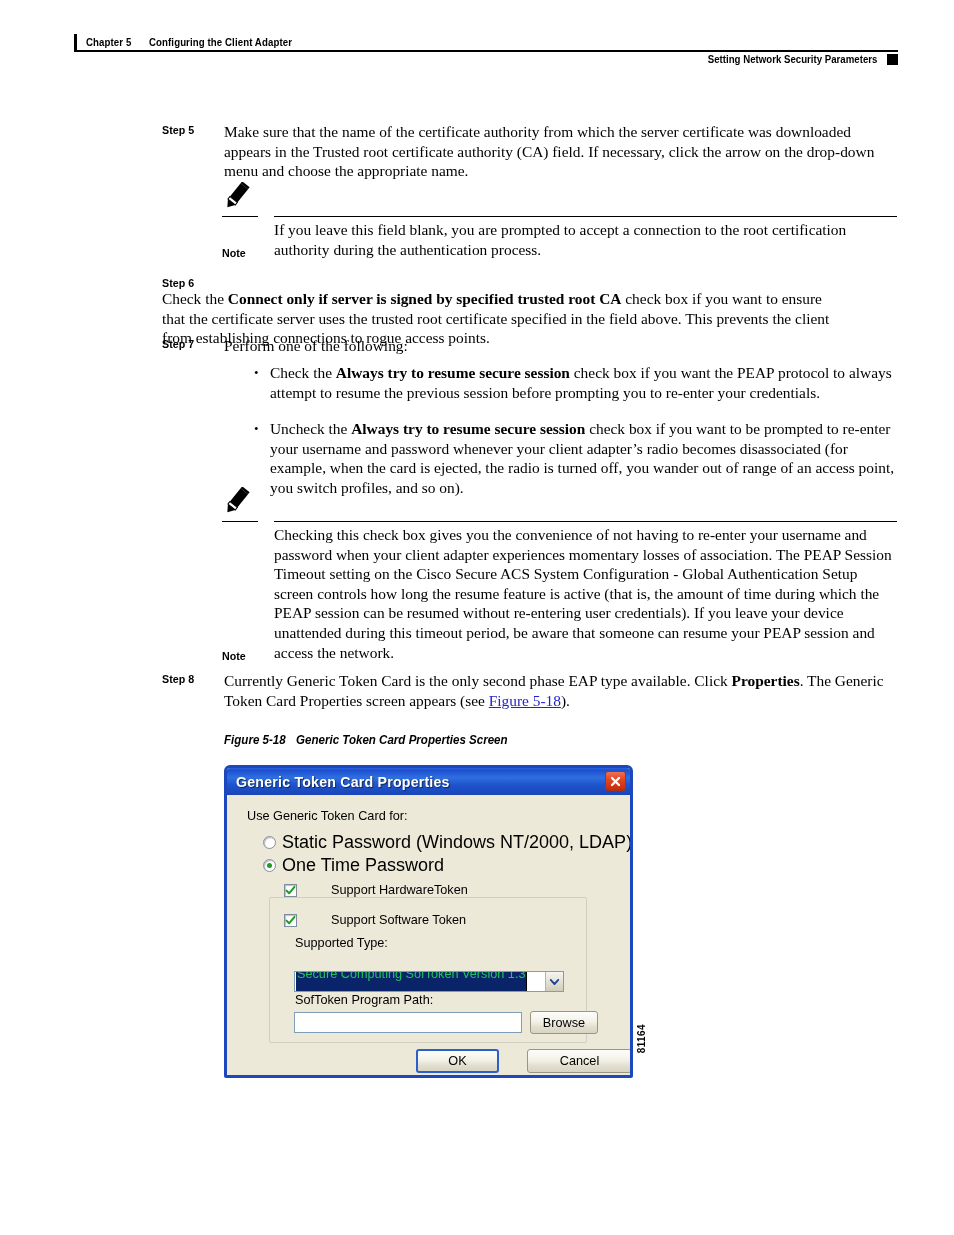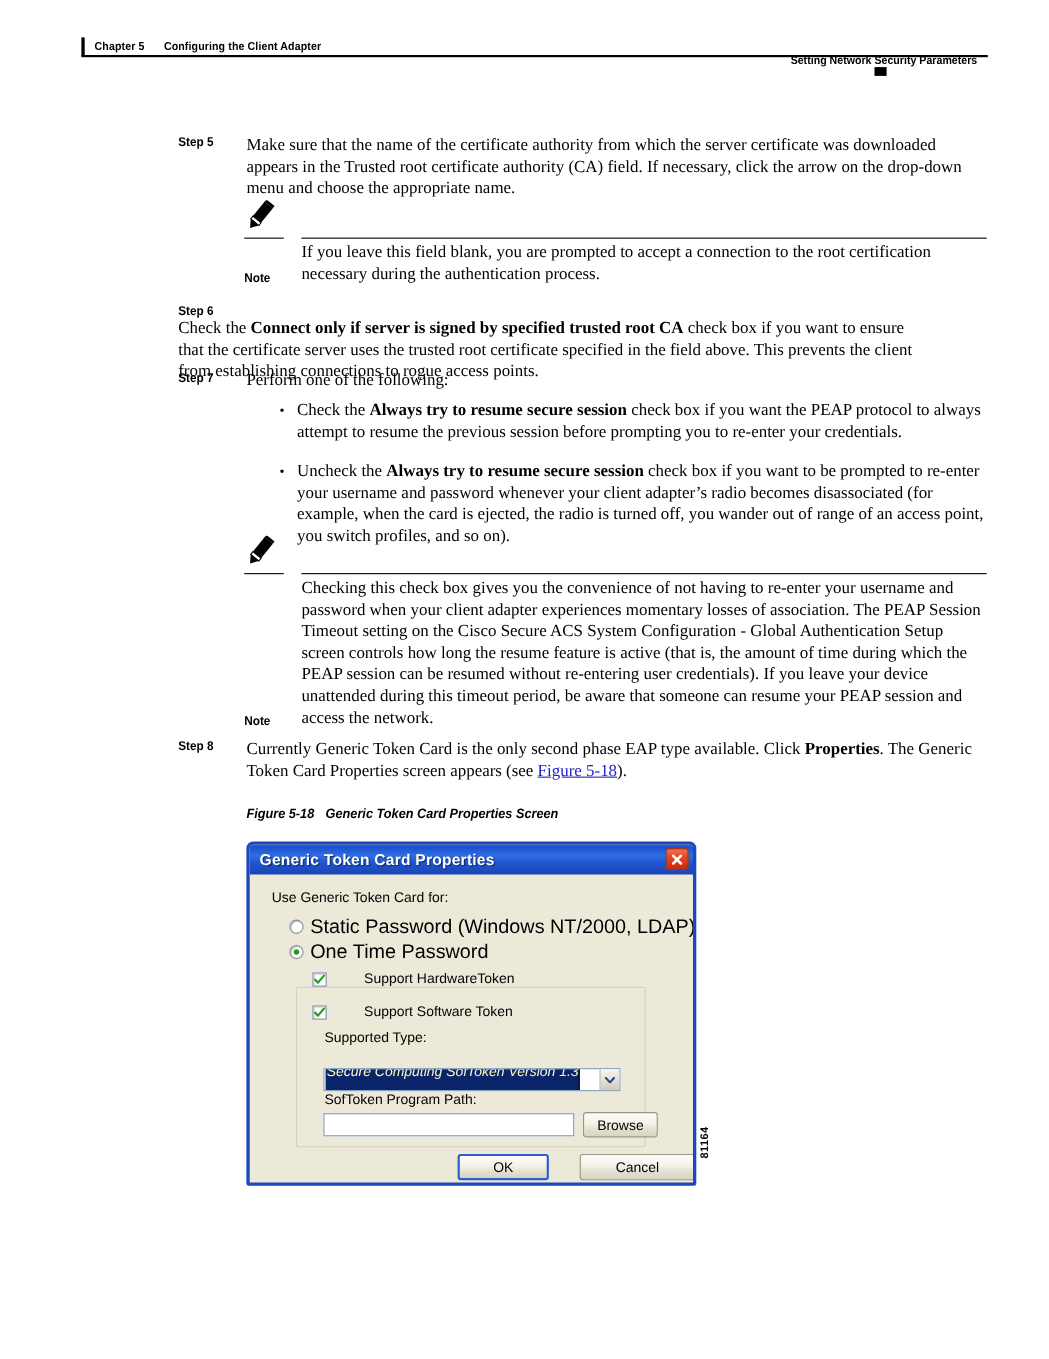--- a/index.html
+++ b/index.html
@@ -28,21 +28,21 @@
     font-weight: bold; font-size: 10.5px; letter-spacing: .1px;
     transform: scaleX(.92); transform-origin: left center;
     white-space: nowrap;
   }
   .hdr-chapter-num { margin-right: 14px; }
   .hdr-line-top {
     position: absolute; left: 74px; top: 50px; width: 824px; height: 1.6px; background: #000;
   }
   .hdr-section-row {
     position: absolute; right: 56px; top: 49px; height: 20px;
-    display: flex; align-items: center; justify-content: flex-end; flex-direction: column;
+    display: flex; align-items: center; justify-content: flex-end;
   }
   .hdr-section-text {
     font-family: "Liberation Sans", sans-serif;
     font-weight: bold; font-size: 10.5px;
     transform: scaleX(.92); transform-origin: right center;
     white-space: nowrap; margin-right: 10px;
   }
   .hdr-square { width: 11px; height: 11px; background: #000; }
 
   
@@ -169,24 +169,23 @@
 
   
   .combo {
     position: absolute; left: 67px; top: 176px; width: 270px; height: 21px;
     border: 1px solid #7f9db9; background: #fff; display: flex; align-items: stretch;
   }
   .combo-value-wrap {
     flex: 1; display: flex; align-items: center; padding-left: 1px; overflow: hidden;
   }
   .combo-value {
-    font-size: 12.7px; background: #0a246a; color: #fef9c3;
+    font-size: 12.7px; background: #0a246a; color: #22c55e;
     padding: 1px 0 15px 1px; white-space: nowrap; line-height: 15px;
     border-right: 1px solid #000;
-    font-style: italic;
   }
   .combo-arrow {
     width: 18px; flex: none;
     background: linear-gradient(180deg,#f6f6f2 0%,#e3e1d4 52%,#cfccba 100%);
     border-left: 1px solid #b8b4a2;
     display: flex; align-items: center; justify-content: center;
   }
   .combo-arrow svg { display: block; }
 
   
@@ -250,21 +249,21 @@
           <rect x="9" y="20.5" width="9.5" height="3.2" fill="#fff" stroke="#000" stroke-width="1"></rect>
           <polygon points="9,23.7 18.5,23.7 13.75,30.5" fill="#000"></polygon>
           <rect x="9" y="1" width="9.5" height="2.6" fill="#000"></rect>
         </g>
       </svg>
     </div>
     <div class="note-rule-short"></div>
     <div class="note-rule"></div>
     <div class="note-row">
       <div class="note-label">Note</div>
-      <div class="note-text">If you leave this field blank, you are prompted to accept a connection to the root certification necessary during the authentication process.</div>
+      <div class="note-text">If you leave this field blank, you are prompted to accept a connection to the root certification authority during the authentication process.</div>
     </div>
   </div>
 
   <div class="step" style="left:162px; top:275px;flex-direction:column;">
     <div class="step-label">Step 6</div>
     <div class="step-body"><span>Check the </span><b>Connect only if server is signed by specified trusted root CA</b><span> check box if you want to ensure that the certificate server uses the trusted root certificate specified in the field above. This prevents the client from establishing connections to rogue access points.</span></div>
   </div>
 
   <div class="step" style="left:162px; top:336px;">
     <div class="step-label">Step 7</div>

